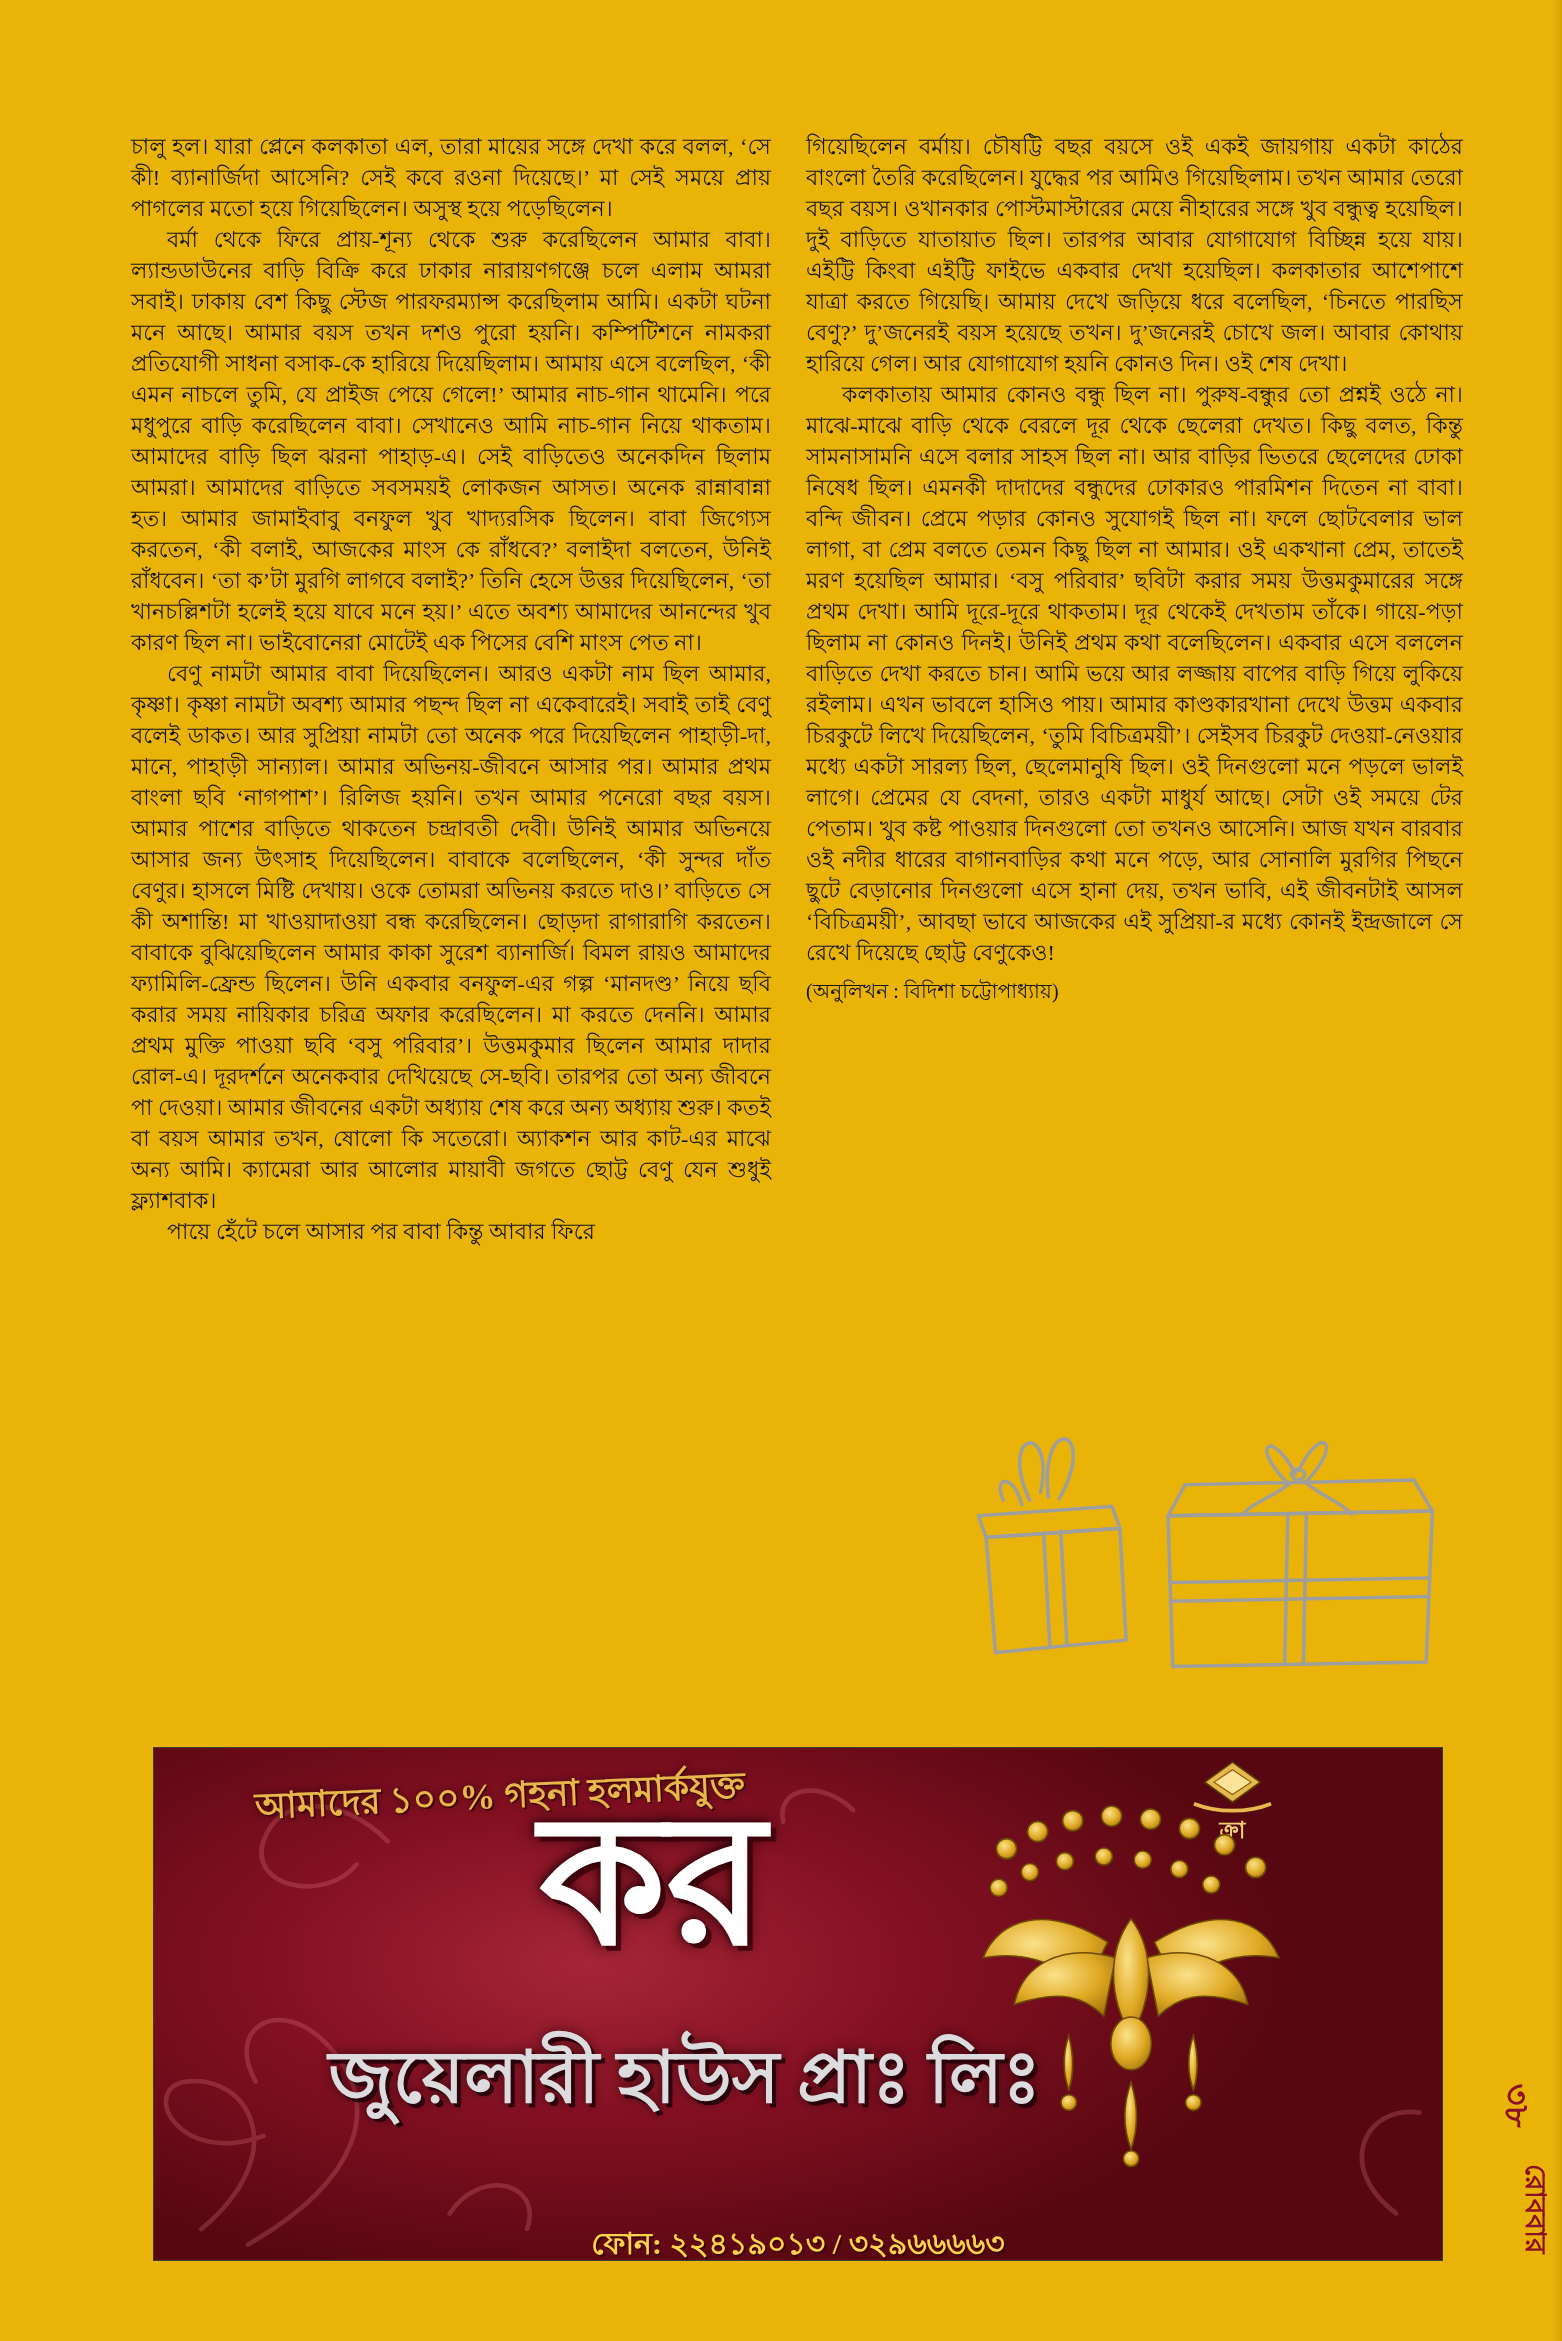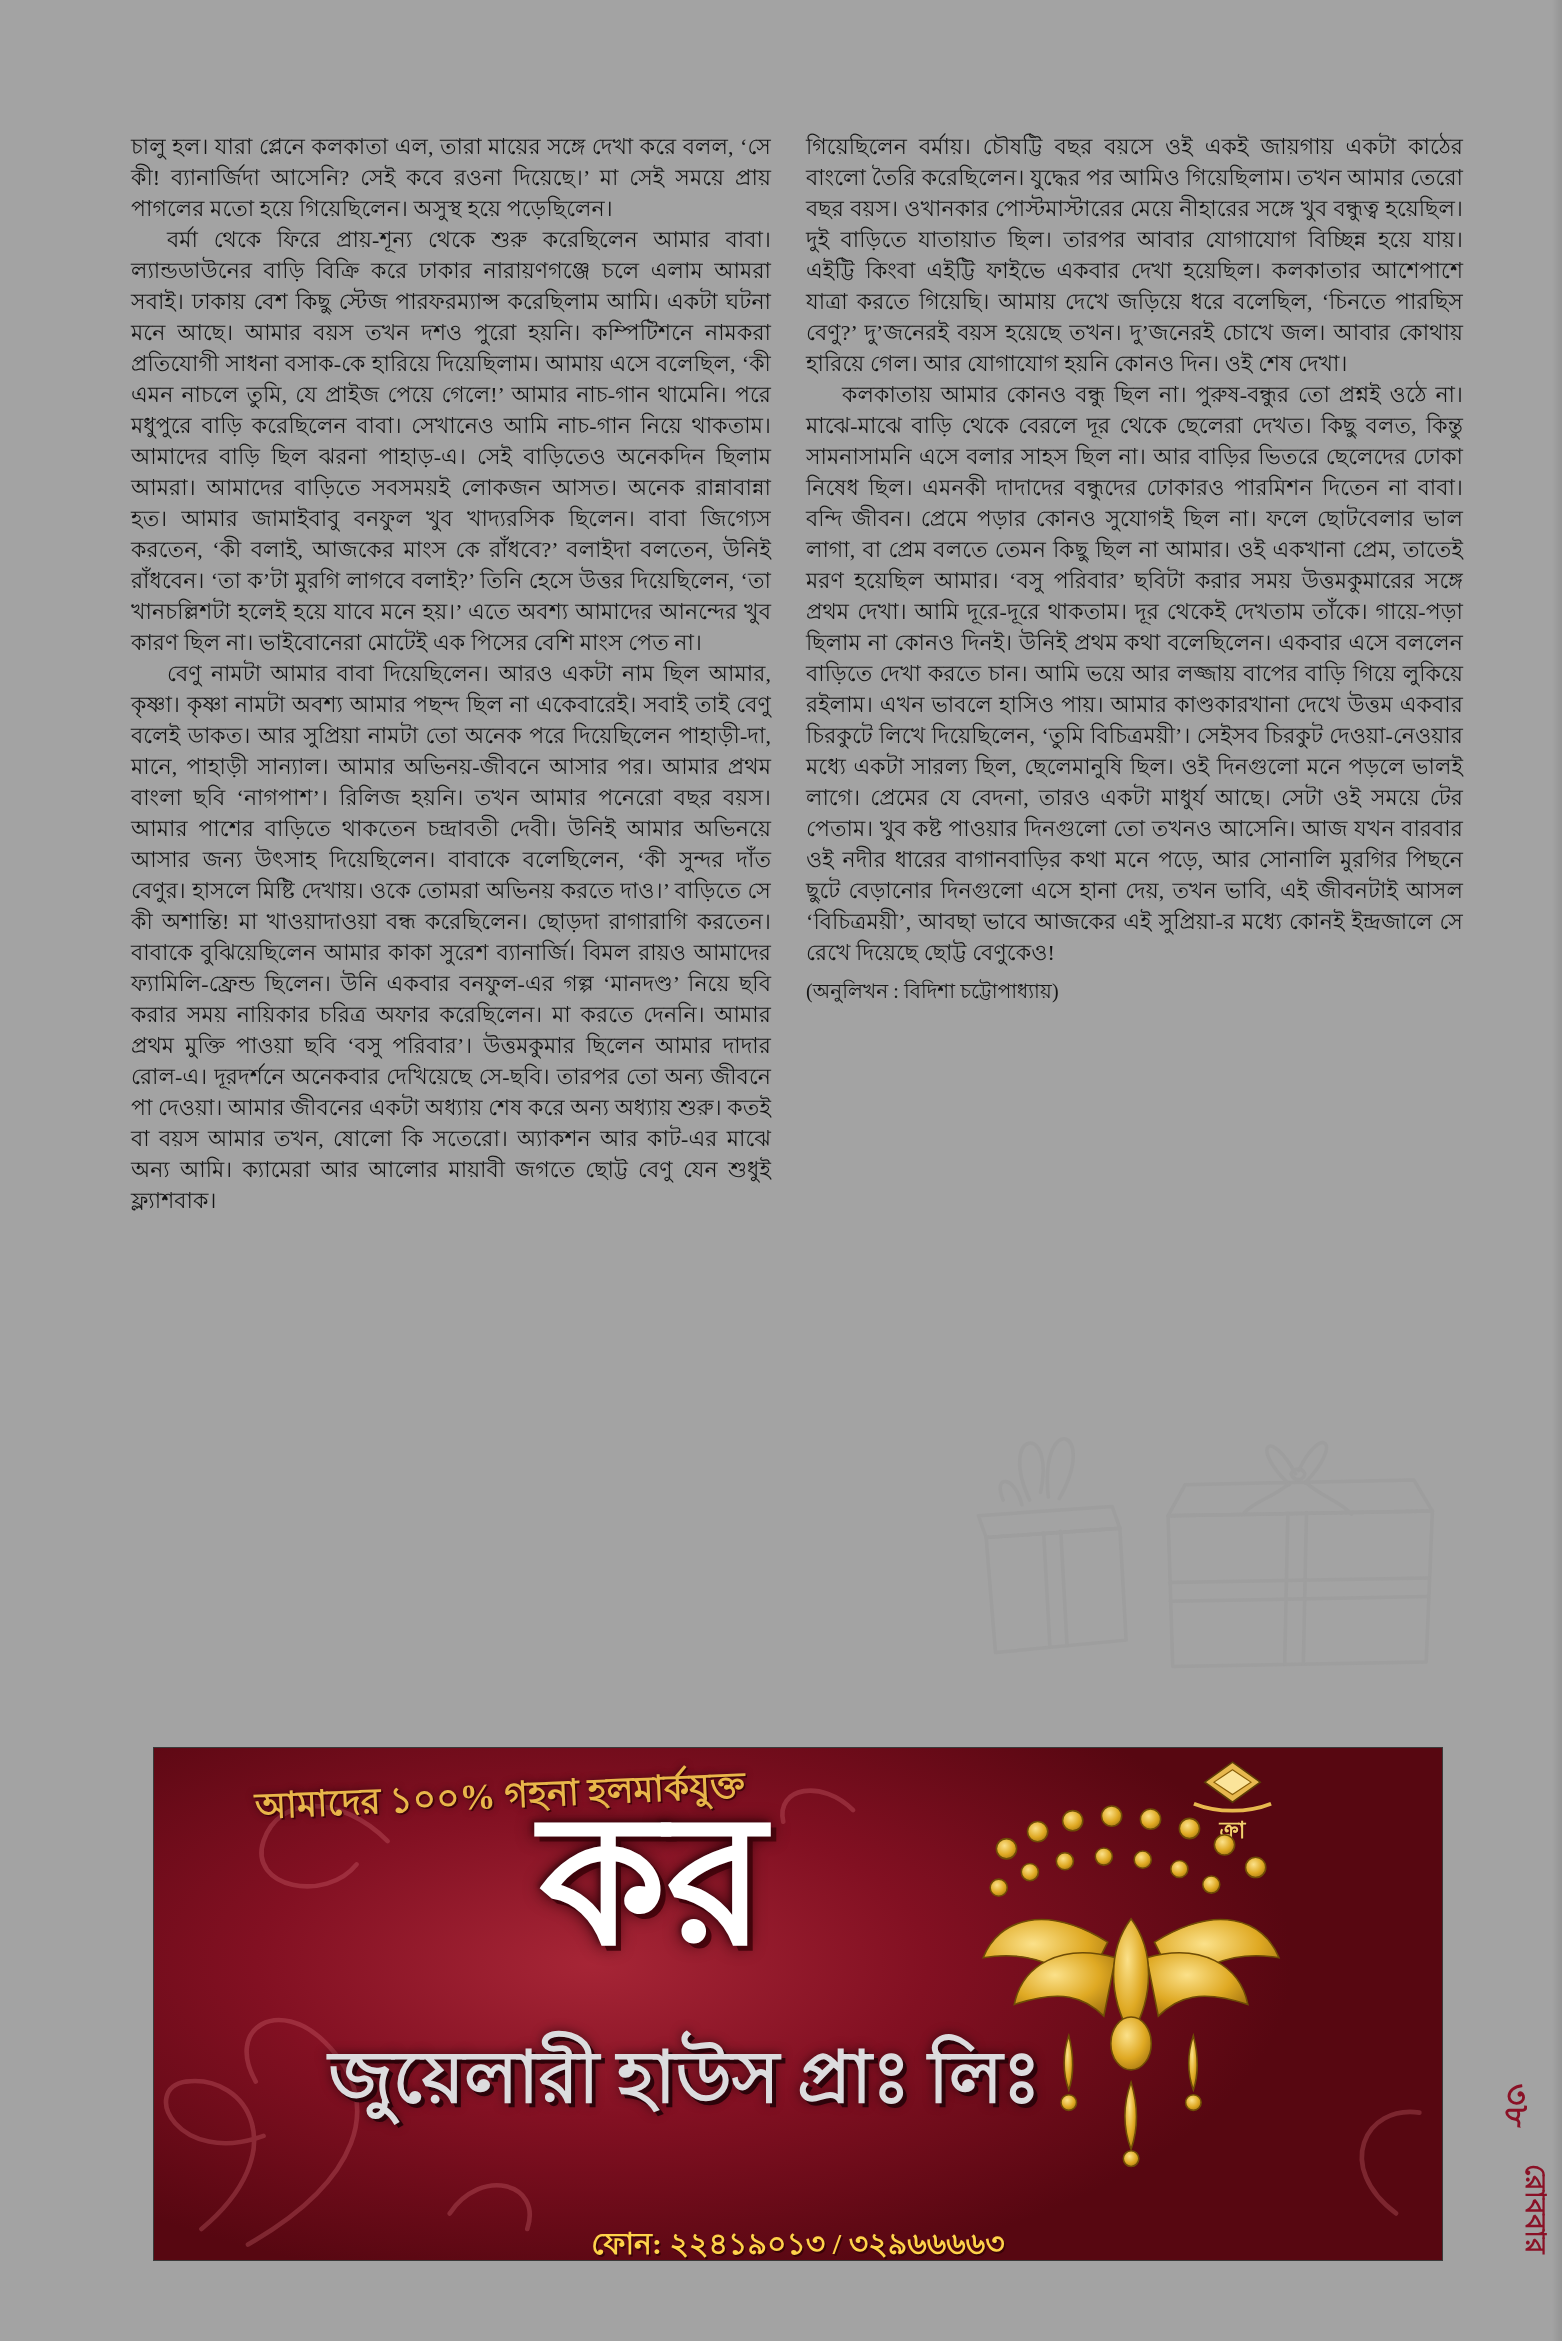--- a/index.html
+++ b/index.html
@@ -1,17 +1,17 @@
 <!DOCTYPE html>
 <html style="font-size:12.5px"><head>
 <meta charset="utf-8">
 <style>
   html,body{margin:0;padding:0;background:#e8e8e8;}
   .page{
-    position:relative;width:1563px;height:2342px;background:#a3a3a3;
+    position:relative;width:1563px;height:2342px;background:#eab308;
     font-family:"Liberation Serif","DejaVu Serif",serif;
     margin:0 auto;overflow:hidden;
   }
   
   .page-edge{
     position:absolute;right:0;top:0;width:11px;height:100%;
     background:linear-gradient(to right,rgba(0,0,0,0),rgba(0,0,0,.10));
   }
 
   
@@ -84,20 +84,21 @@
 </style>
 </head>
 <body>
 
 <div class="page">
 
   <div class="col col-left">
     <p>চালু হল। যারা প্লেনে কলকাতা এল, তারা মায়ের সঙ্গে দেখা করে বলল, ‘সে কী! ব্যানার্জিদা আসেনি? সেই কবে রওনা দিয়েছে।’ মা সেই সময়ে প্রায় পাগলের মতো হয়ে গিয়েছিলেন। অসুস্থ হয়ে পড়েছিলেন।</p>
     <p class="indent">বর্মা থেকে ফিরে প্রায়-শূন্য থেকে শুরু করেছিলেন আমার বাবা। ল্যান্ডডাউনের বাড়ি বিক্রি করে ঢাকার নারায়ণগঞ্জে চলে এলাম আমরা সবাই। ঢাকায় বেশ কিছু স্টেজ পারফরম্যান্স করেছিলাম আমি। একটা ঘটনা মনে আছে। আমার বয়স তখন দশও পুরো হয়নি। কম্পিটিশনে নামকরা প্রতিযোগী সাধনা বসাক-কে হারিয়ে দিয়েছিলাম। আমায় এসে বলেছিল, ‘কী এমন নাচলে তুমি, যে প্রাইজ পেয়ে গেলে!’ আমার নাচ-গান থামেনি। পরে মধুপুরে বাড়ি করেছিলেন বাবা। সেখানেও আমি নাচ-গান নিয়ে থাকতাম। আমাদের বাড়ি ছিল ঝরনা পাহাড়-এ। সেই বাড়িতেও অনেকদিন ছিলাম আমরা। আমাদের বাড়িতে সবসময়ই লোকজন আসত। অনেক রান্নাবান্না হত। আমার জামাইবাবু বনফুল খুব খাদ্যরসিক ছিলেন। বাবা জিগ্যেস করতেন, ‘কী বলাই, আজকের মাংস কে রাঁধবে?’ বলাইদা বলতেন, উনিই রাঁধবেন। ‘তা ক’টা মুরগি লাগবে বলাই?’ তিনি হেসে উত্তর দিয়েছিলেন, ‘তা খানচল্লিশটা হলেই হয়ে যাবে মনে হয়।’ এতে অবশ্য আমাদের আনন্দের খুব কারণ ছিল না। ভাইবোনেরা মোটেই এক পিসের বেশি মাংস পেত না।</p>
     <p class="indent">বেণু নামটা আমার বাবা দিয়েছিলেন। আরও একটা নাম ছিল আমার, কৃষ্ণা। কৃষ্ণা নামটা অবশ্য আমার পছন্দ ছিল না একেবারেই। সবাই তাই বেণু বলেই ডাকত। আর সুপ্রিয়া নামটা তো অনেক পরে দিয়েছিলেন পাহাড়ী-দা, মানে, পাহাড়ী সান্যাল। আমার অভিনয়-জীবনে আসার পর। আমার প্রথম বাংলা ছবি ‘নাগপাশ’। রিলিজ হয়নি। তখন আমার পনেরো বছর বয়স। আমার পাশের বাড়িতে থাকতেন চন্দ্রাবতী দেবী। উনিই আমার অভিনয়ে আসার জন্য উৎসাহ দিয়েছিলেন। বাবাকে বলেছিলেন, ‘কী সুন্দর দাঁত বেণুর। হাসলে মিষ্টি দেখায়। ওকে তোমরা অভিনয় করতে দাও।’ বাড়িতে সে কী অশান্তি! মা খাওয়াদাওয়া বন্ধ করেছিলেন। ছোড়দা রাগারাগি করতেন। বাবাকে বুঝিয়েছিলেন আমার কাকা সুরেশ ব্যানার্জি। বিমল রায়ও আমাদের ফ্যামিলি-ফ্রেন্ড ছিলেন। উনি একবার বনফুল-এর গল্প ‘মানদণ্ড’ নিয়ে ছবি করার সময় নায়িকার চরিত্র অফার করেছিলেন। মা করতে দেননি। আমার প্রথম মুক্তি পাওয়া ছবি ‘বসু পরিবার’। উত্তমকুমার ছিলেন আমার দাদার রোল-এ। দূরদর্শনে অনেকবার দেখিয়েছে সে-ছবি। তারপর তো অন্য জীবনে পা দেওয়া। আমার জীবনের একটা অধ্যায় শেষ করে অন্য অধ্যায় শুরু। কতই বা বয়স আমার তখন, ষোলো কি সতেরো। অ্যাকশন আর কাট-এর মাঝে অন্য আমি। ক্যামেরা আর আলোর মায়াবী জগতে ছোট্ট বেণু যেন শুধুই ফ্ল্যাশবাক।</p>
+    <p class="indent">পায়ে হেঁটে চলে আসার পর বাবা কিন্তু আবার ফিরে</p>
   </div>
 
   <div class="col col-right">
     <p>গিয়েছিলেন বর্মায়। চৌষট্টি বছর বয়সে ওই একই জায়গায় একটা কাঠের বাংলো তৈরি করেছিলেন। যুদ্ধের পর আমিও গিয়েছিলাম। তখন আমার তেরো বছর বয়স। ওখানকার পোস্টমাস্টারের মেয়ে নীহারের সঙ্গে খুব বন্ধুত্ব হয়েছিল। দুই বাড়িতে যাতায়াত ছিল। তারপর আবার যোগাযোগ বিচ্ছিন্ন হয়ে যায়। এইট্টি কিংবা এইট্টি ফাইভে একবার দেখা হয়েছিল। কলকাতার আশেপাশে যাত্রা করতে গিয়েছি। আমায় দেখে জড়িয়ে ধরে বলেছিল, ‘চিনতে পারছিস বেণু?’ দু’জনেরই বয়স হয়েছে তখন। দু’জনেরই চোখে জল। আবার কোথায় হারিয়ে গেল। আর যোগাযোগ হয়নি কোনও দিন। ওই শেষ দেখা।</p>
     <p class="indent">কলকাতায় আমার কোনও বন্ধু ছিল না। পুরুষ-বন্ধুর তো প্রশ্নই ওঠে না। মাঝে-মাঝে বাড়ি থেকে বেরলে দূর থেকে ছেলেরা দেখত। কিছু বলত, কিন্তু সামনাসামনি এসে বলার সাহস ছিল না। আর বাড়ির ভিতরে ছেলেদের ঢোকা নিষেধ ছিল। এমনকী দাদাদের বন্ধুদের ঢোকারও পারমিশন দিতেন না বাবা। বন্দি জীবন। প্রেমে পড়ার কোনও সুযোগই ছিল না। ফলে ছোটবেলার ভাল লাগা, বা প্রেম বলতে তেমন কিছু ছিল না আমার। ওই একখানা প্রেম, তাতেই মরণ হয়েছিল আমার। ‘বসু পরিবার’ ছবিটা করার সময় উত্তমকুমারের সঙ্গে প্রথম দেখা। আমি দূরে-দূরে থাকতাম। দূর থেকেই দেখতাম তাঁকে। গায়ে-পড়া ছিলাম না কোনও দিনই। উনিই প্রথম কথা বলেছিলেন। একবার এসে বললেন বাড়িতে দেখা করতে চান। আমি ভয়ে আর লজ্জায় বাপের বাড়ি গিয়ে লুকিয়ে রইলাম। এখন ভাবলে হাসিও পায়। আমার কাণ্ডকারখানা দেখে উত্তম একবার চিরকুটে লিখে দিয়েছিলেন, ‘তুমি বিচিত্রময়ী’। সেইসব চিরকুট দেওয়া-নেওয়ার মধ্যে একটা সারল্য ছিল, ছেলেমানুষি ছিল। ওই দিনগুলো মনে পড়লে ভালই লাগে। প্রেমের যে বেদনা, তারও একটা মাধুর্য আছে। সেটা ওই সময়ে টের পেতাম। খুব কষ্ট পাওয়ার দিনগুলো তো তখনও আসেনি। আজ যখন বারবার ওই নদীর ধারের বাগানবাড়ির কথা মনে পড়ে, আর সোনালি মুরগির পিছনে ছুটে বেড়ানোর দিনগুলো এসে হানা দেয়, তখন ভাবি, এই জীবনটাই আসল ‘বিচিত্রময়ী’, আবছা ভাবে আজকের এই সুপ্রিয়া-র মধ্যে কোনই ইন্দ্রজালে সে রেখে দিয়েছে ছোট্ট বেণুকেও!</p>
     <div class="byline">(অনুলিখন : বিদিশা চট্টোপাধ্যায়)</div>
   </div>
 
   <svg class="gift-illo" viewBox="0 0 700 400">
     <g fill="none" stroke="#9e9e9e" stroke-width="4.5" stroke-linecap="round" stroke-linejoin="round">

